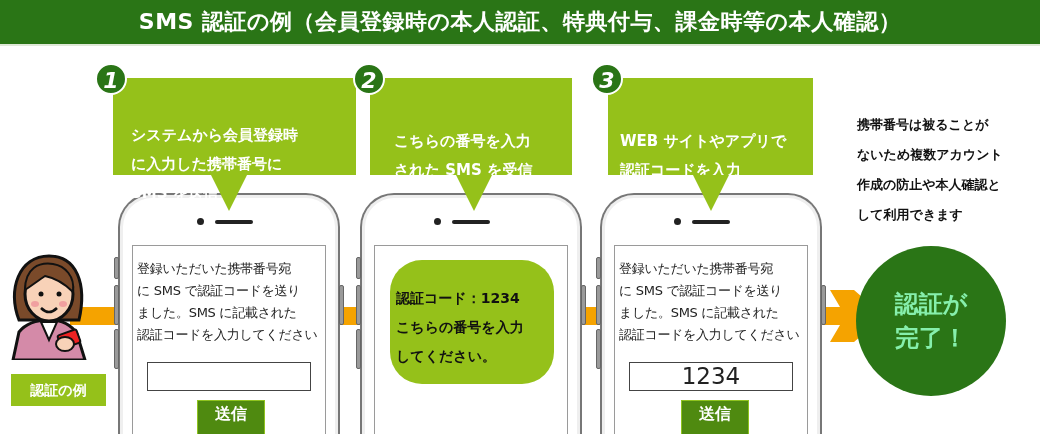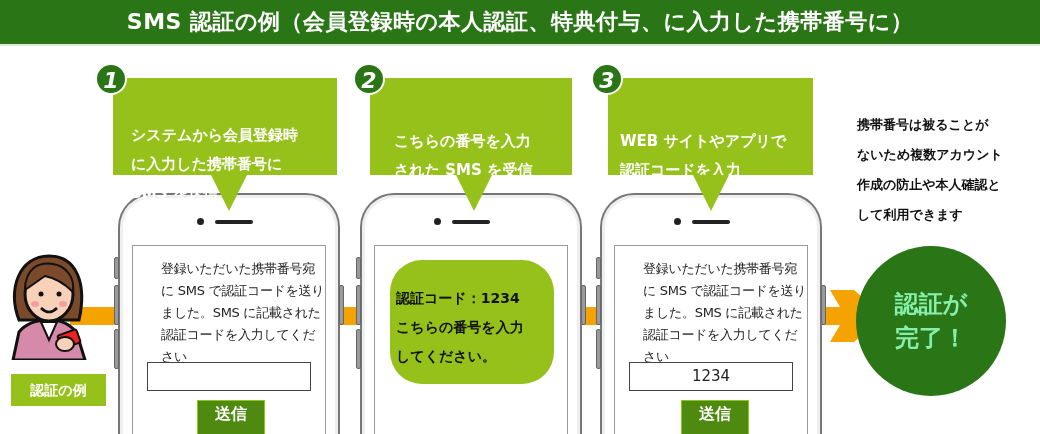--- a/index.html
+++ b/index.html
@@ -31,25 +31,25 @@
   }
   .phone .speaker {
     position: absolute; top: 25px; width: 38px; height: 4px; border-radius: 2px; background: #222;
   }
   .phone .screen {
     position: absolute; top: 50px; left: 12px; right: 12px; bottom: -2px;
     border: 1px solid #9a9a9a; border-bottom: none; background: #fff;
   }
   .screen .msg {
     position: absolute; left: 4px; top: 12px; font-size: 13px; line-height: 22px; color: #222;
-    white-space: pre-line; letter-spacing: -0.3px; margin-left: 24px;
+    white-space: pre-line; letter-spacing: -0.3px;
   }
   .screen .code-input {
     position: absolute; left: 14px; right: 14px; top: 116px; height: 29px;
-    border: 1px solid #444; background: #fff; font-size: 15px; text-align: center; line-height: 27px;
+    border: 1px solid #444; background: #fff; font-size: 23px; text-align: center; line-height: 27px;
     color: #222; font-family: "DejaVu Sans", sans-serif;
   }
   .screen .send-btn {
     position: absolute; top: 154px; width: 68px; height: 44px; background: #4f8a10;
     border: 1px solid #8fc31f; color: #fff; font-weight: bold; font-size: 16px;
     text-align: center; line-height: 26px;
   }
   .sms-bubble {
     position: absolute; left: 15px; right: 13px; top: 14px; height: 124px;
     background: #95c11a; border-radius: 32px; padding: 24px 0 0 6px;
@@ -84,21 +84,21 @@
   }
 
   .user-label {
     position: absolute; left: 11px; top: 374px; width: 95px; height: 32px; background: #95c11a;
     color: #fff; font-weight: bold; font-size: 14px; text-align: center; line-height: 32px;
   }
 </style>
 </head>
 <body>
 
-<div class="title-bar">SMS 認証の例（会員登録時の本人認証、特典付与、に入力した携帯番号に）</div>
+<div class="title-bar">SMS 認証の例（会員登録時の本人認証、特典付与、課金時等の本人確認）</div>
 
 <div class="flow-band" style="left:70px; top:307px; width:50px; height:18px;"></div>
 <div class="flow-band" style="left:338px; top:307px; width:22px; height:18px;"></div>
 <div class="flow-band" style="left:580px; top:307px; width:20px; height:18px;"></div>
 <div class="flow-band" style="left:820px; top:307px; width:20px; height:18px;"></div>
 <svg style="position:absolute; left:818px; top:290px;" width="70" height="52" viewBox="0 0 70 52">
   <polygon points="0,17 22,17 12,0 36,0 66,26 36,52 12,52 22,35 0,35" fill="#f5a300"></polygon>
 </svg>
 
 <div style="position:absolute; left:5px; top:250px; width:88px; height:110px;">
@@ -165,21 +165,21 @@
   <div class="screen">
     <div class="msg">登録いただいた携帯番号宛
 に SMS で認証コードを送り
 ました。SMS に記載された
 認証コードを入力してください</div>
     <div class="code-input">1234</div>
     <div class="send-btn" style="left:66px;">送信</div>
   </div>
 </div>
 
-<div class="callout" style="left:113px; width:224px; padding:14px 0 0 18px;">
+<div class="callout" style="left:113px; width:243px; padding:14px 0 0 18px;">
   <span>システムから会員登録時
 に入力した携帯番号に
 SMS を送信</span>
   <div class="tail" style="left:98px;"></div>
 </div>
 <div class="step-badge" style="left:95px;">1</div>
 
 <div class="callout" style="left:370px; width:202px; padding:20px 0 0 24px;">
   <span>こちらの番号を入力
 された SMS を受信</span>

